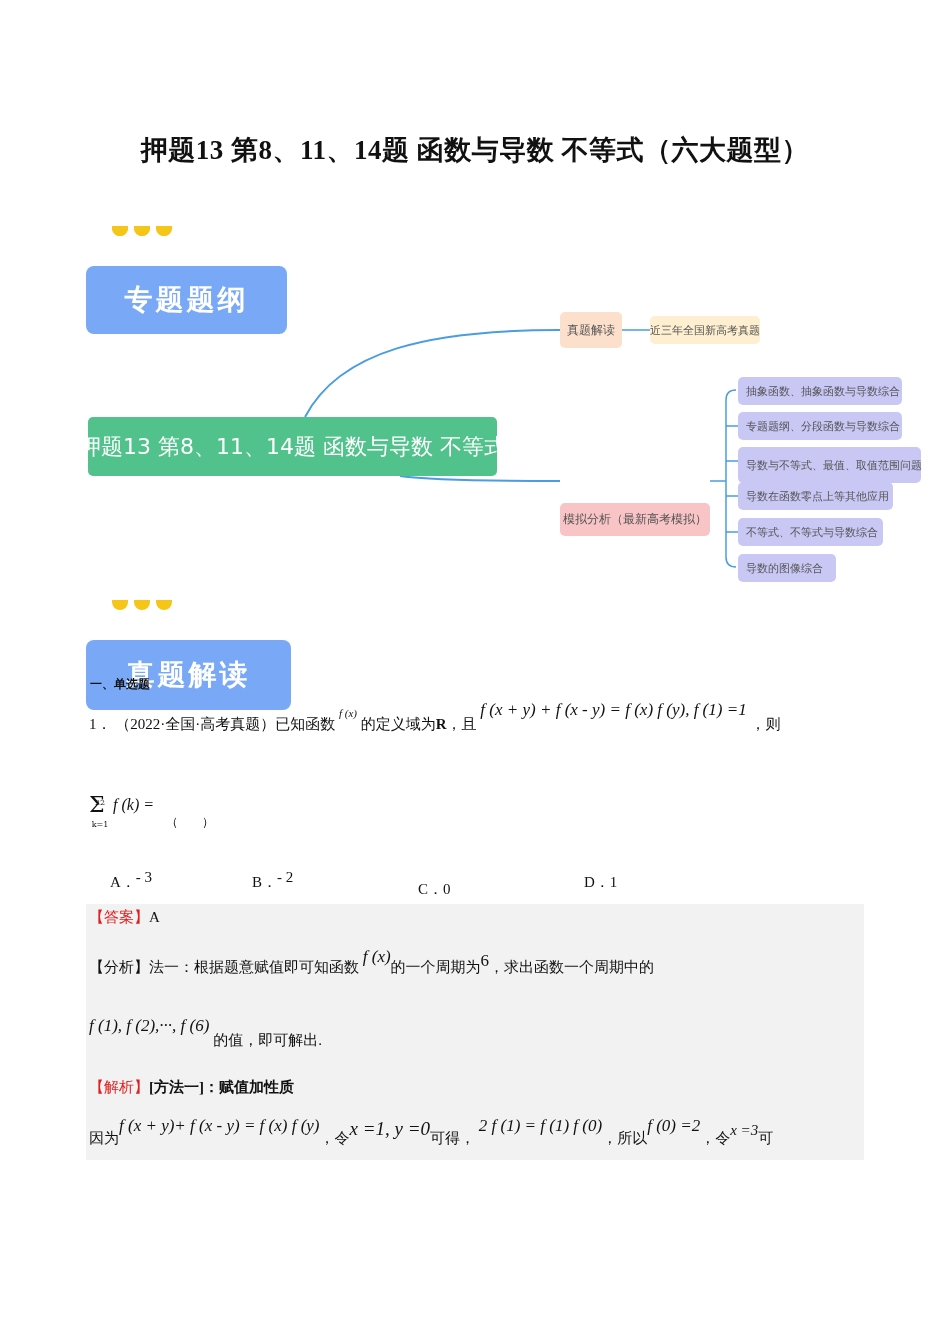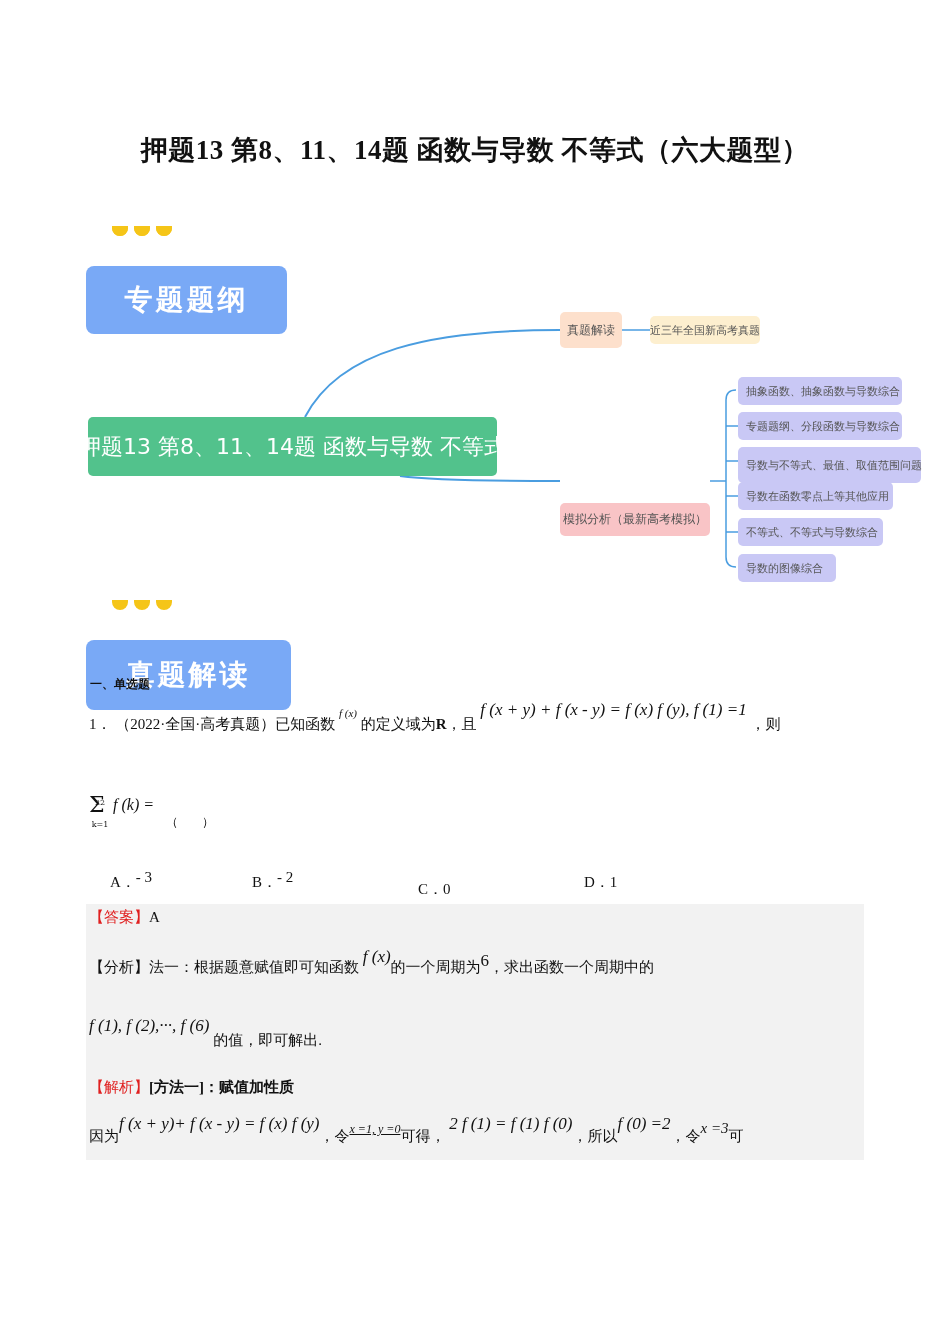--- a/index.html
+++ b/index.html
@@ -142,15 +142,15 @@
 <div class="abs q" style="left:89px; top:1016px; white-space:nowrap;">
   <span class="math" style="font-size:17px;">f (1), f (2),···, f (6)</span>
   <span style="position:relative; top:14px;">的值，即可解出.</span>
 </div>
 
 <div class="abs q" style="left:89px; top:1078px; white-space:nowrap;">
   <span class="red">【解析】</span><b>[方法一]：赋值加性质</b>
 </div>
 
 <div class="abs q" style="left:89px; top:1126px; white-space:nowrap;">
-  <span>因为</span><span class="math" style="font-size:17px; position:relative; top:-12px;">f (x + y)+ f (x -  y) = f (x) f (y)</span><span>，令</span><span class="math" style="font-size:12px; position:relative; top:-8px;text-decoration:underline;">x =1, y =0</span><span>可得，</span>
+  <span>因为</span><span class="math" style="font-size:17px; position:relative; top:-12px;">f (x + y)+ f (x -  y) = f (x) f (y)</span><span>，令</span><span class="math" style="font-size:19px; position:relative; top:-8px;">x =1, y =0</span><span>可得，</span>
   <span class="math" style="font-size:17px; position:relative; top:-12px;">2 f (1) = f (1) f (0)</span><span>，所以</span><span class="math" style="font-size:17px; position:relative; top:-12px;">f (0) =2</span><span>，令</span><span class="math" style="font-size:15px; position:relative; top:-8px;">x =3</span><span>可</span>
 </div>
 
 </body></html>

